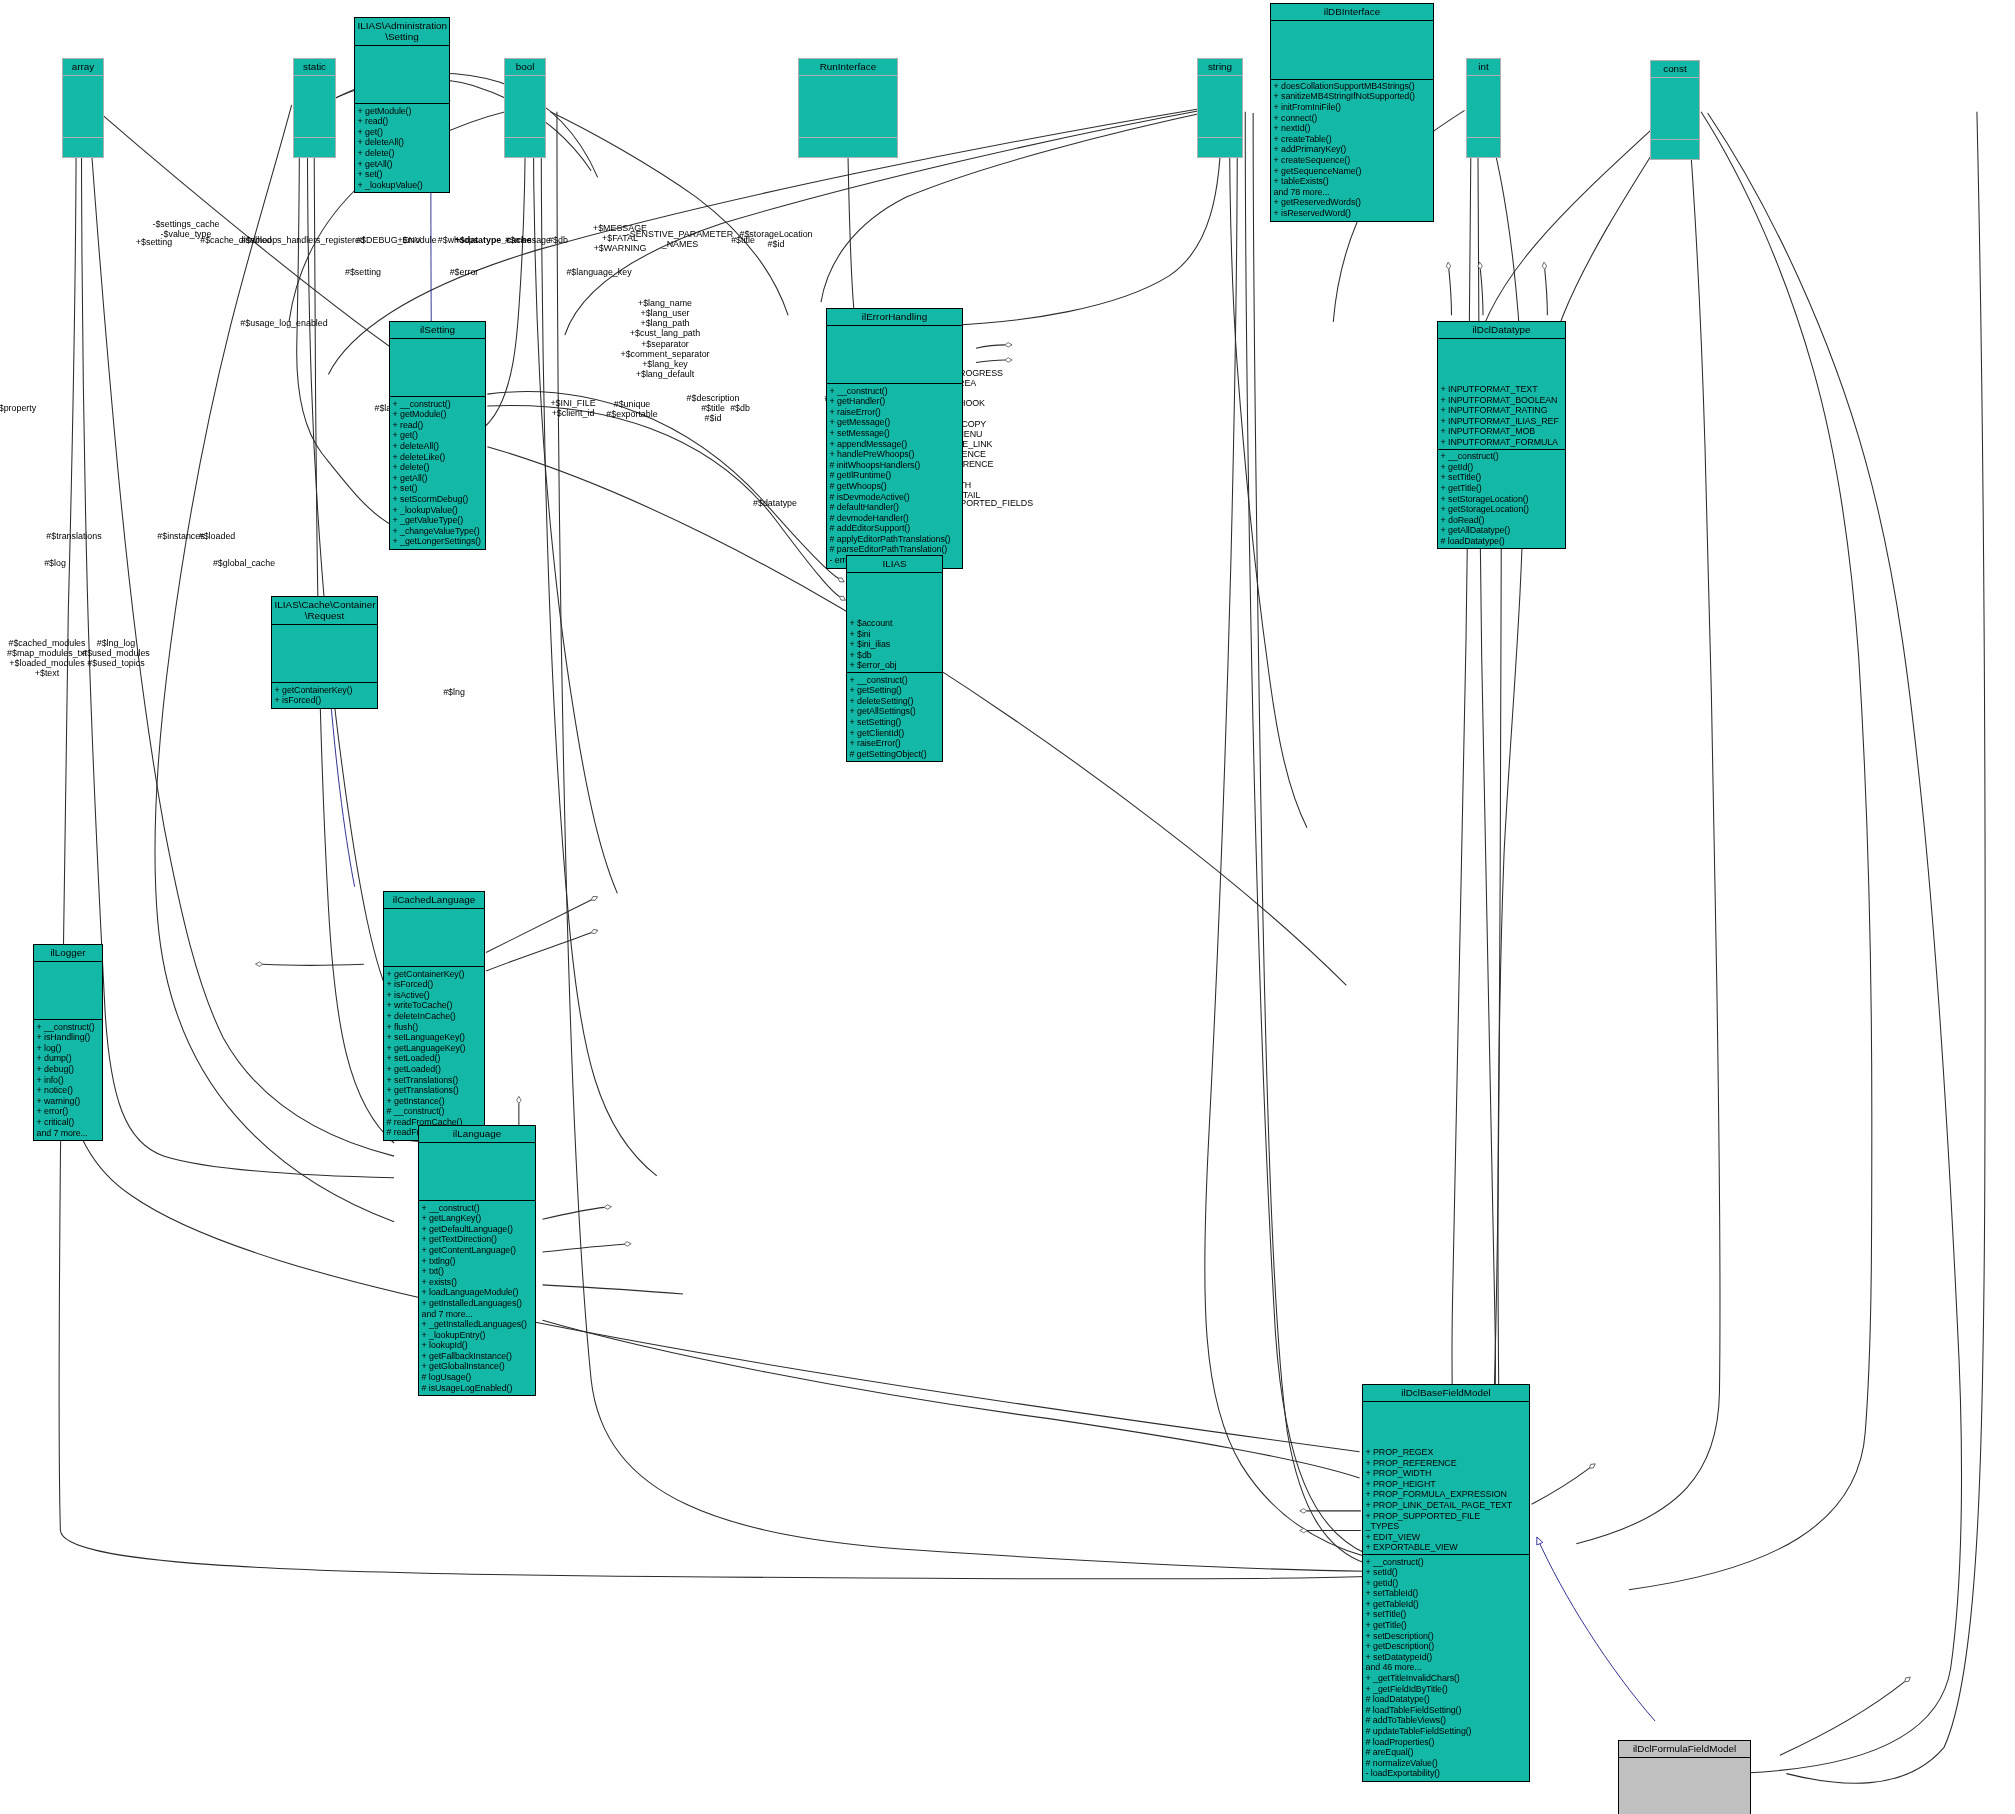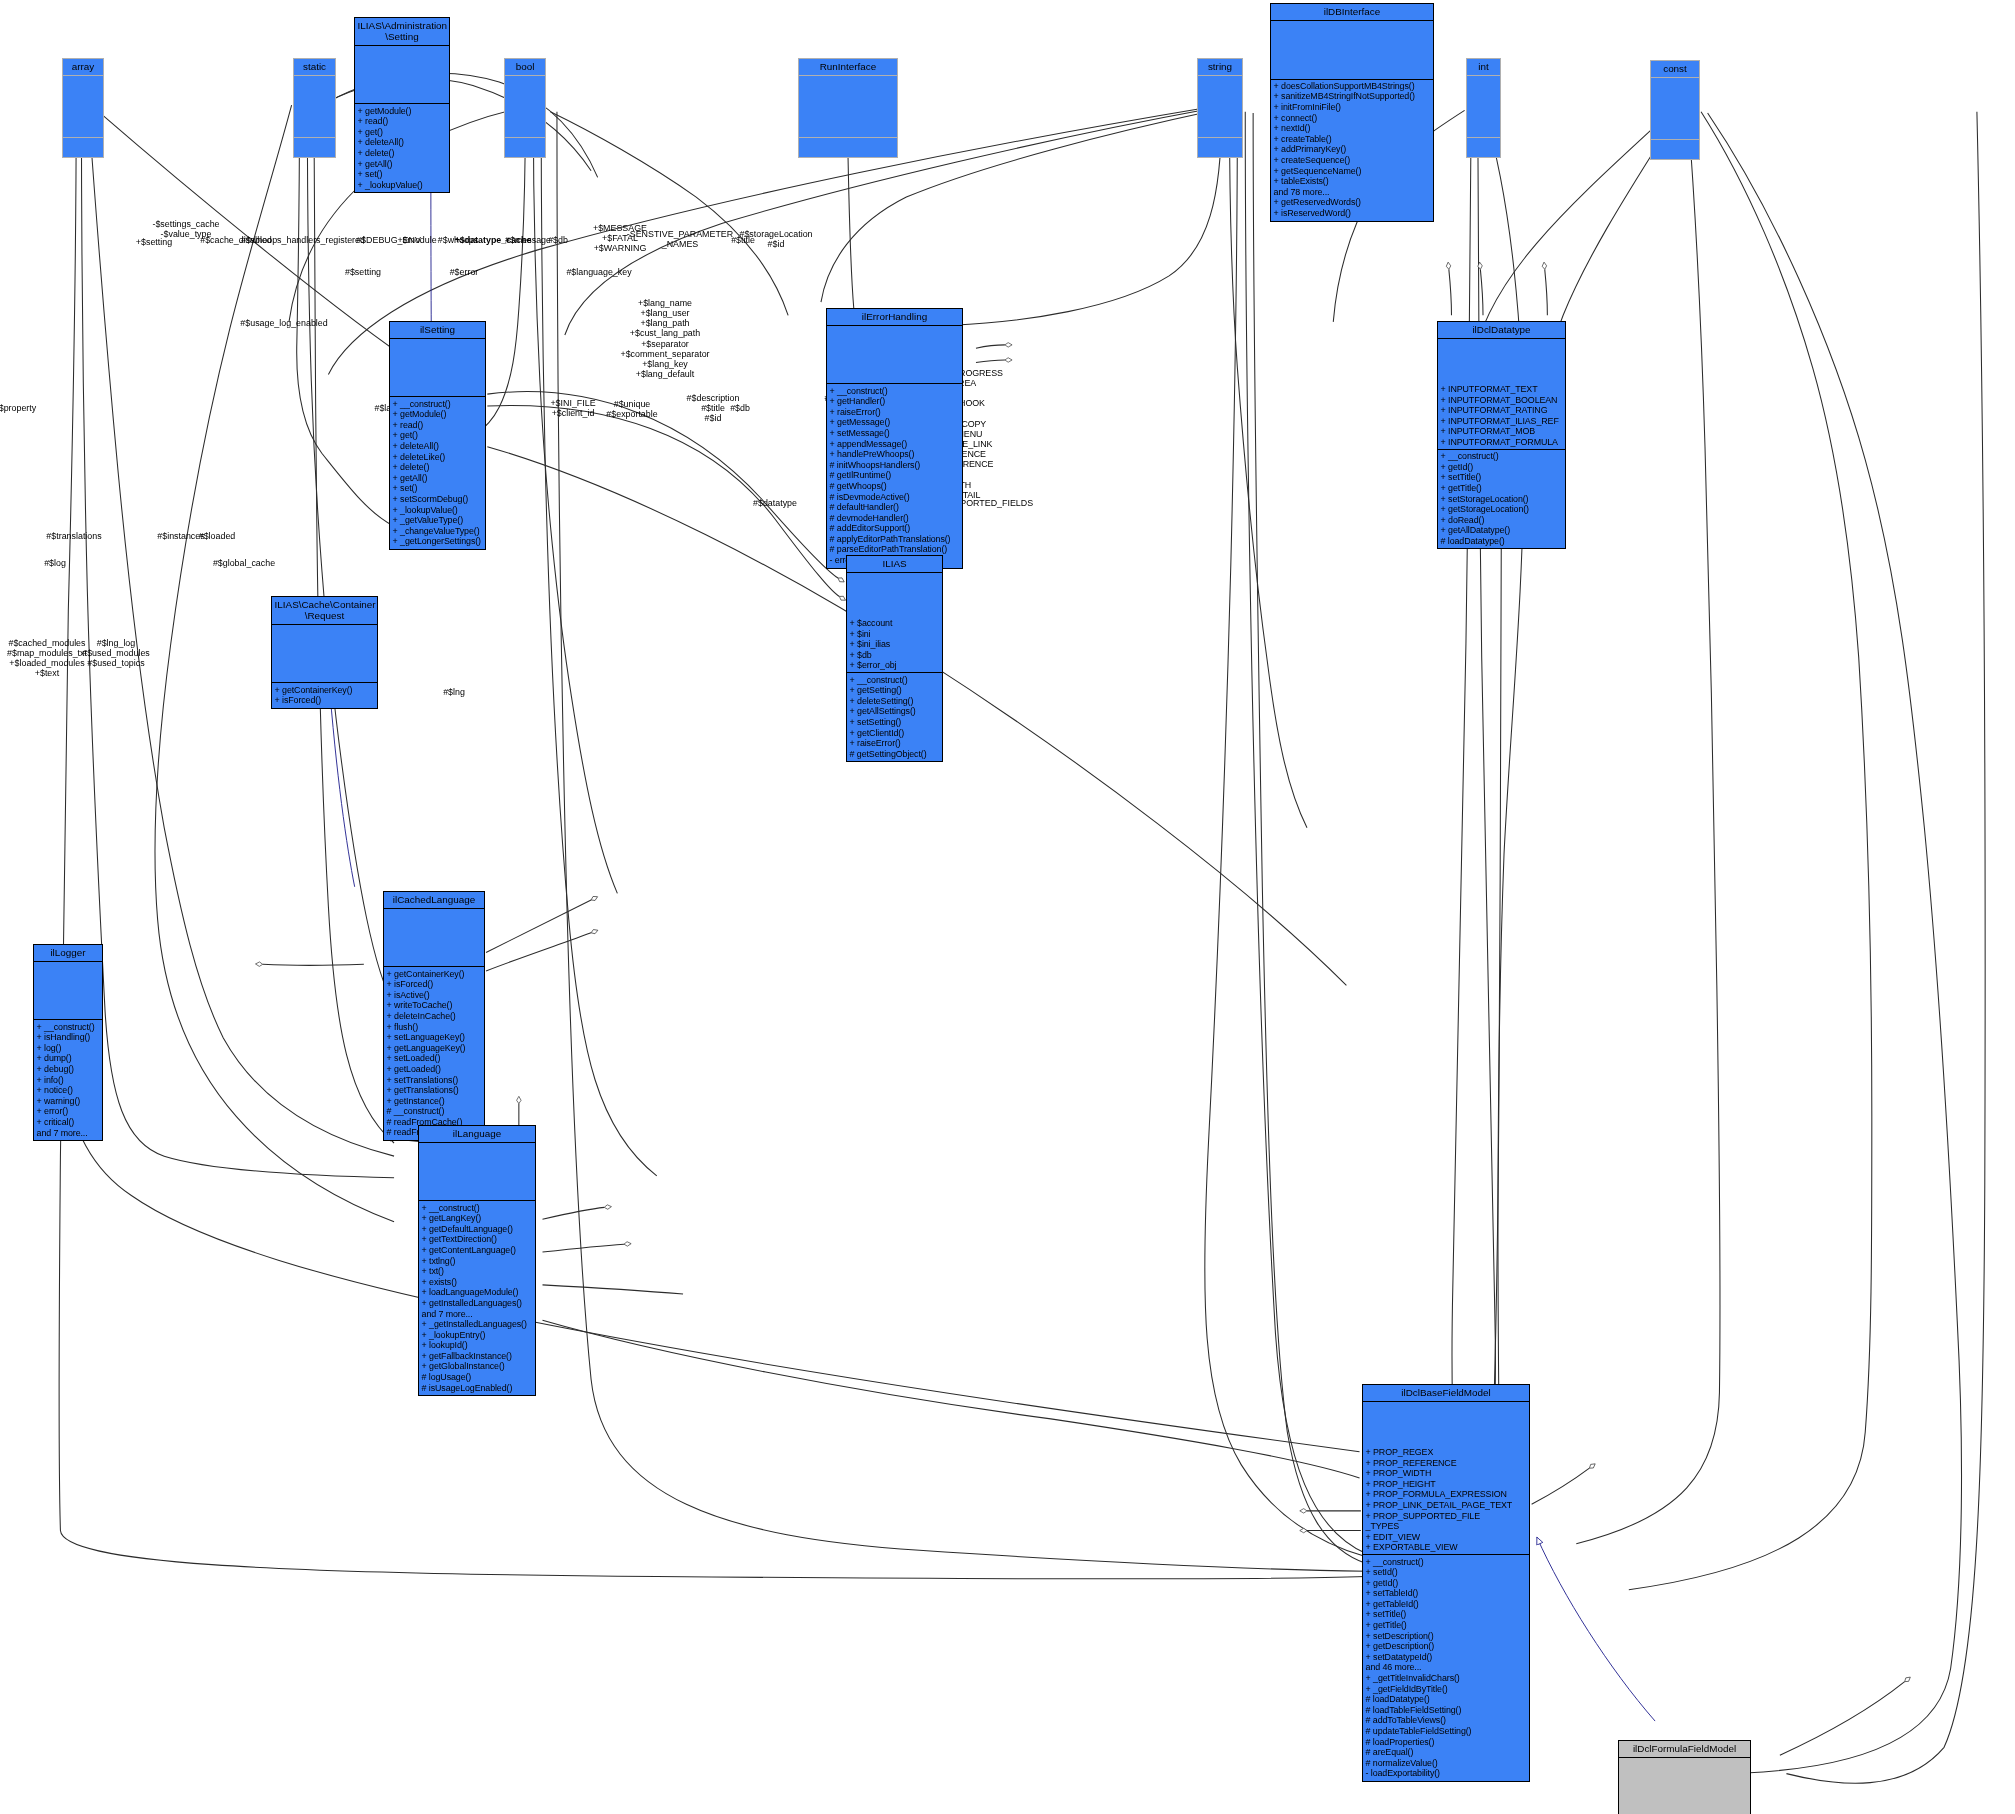--- a/index.html
+++ b/index.html
@@ -24,21 +24,21 @@
     top: 0;
     width: 2015px;
     height: 1815px;
     pointer-events: none;
   }
   
   .uml {
     position: absolute;
     box-sizing: border-box;
     border: 0.7px solid #000000;
-    background: #3b82f6;
+    background: #14b8a6;
     color: #000000;
     z-index: 5;
   }
   .uml.thin {
     border: 0.7px solid #b0b0b0;
   }
   .uml.filled {
     background: #c0c0c0;
   }
   .uml .title {

